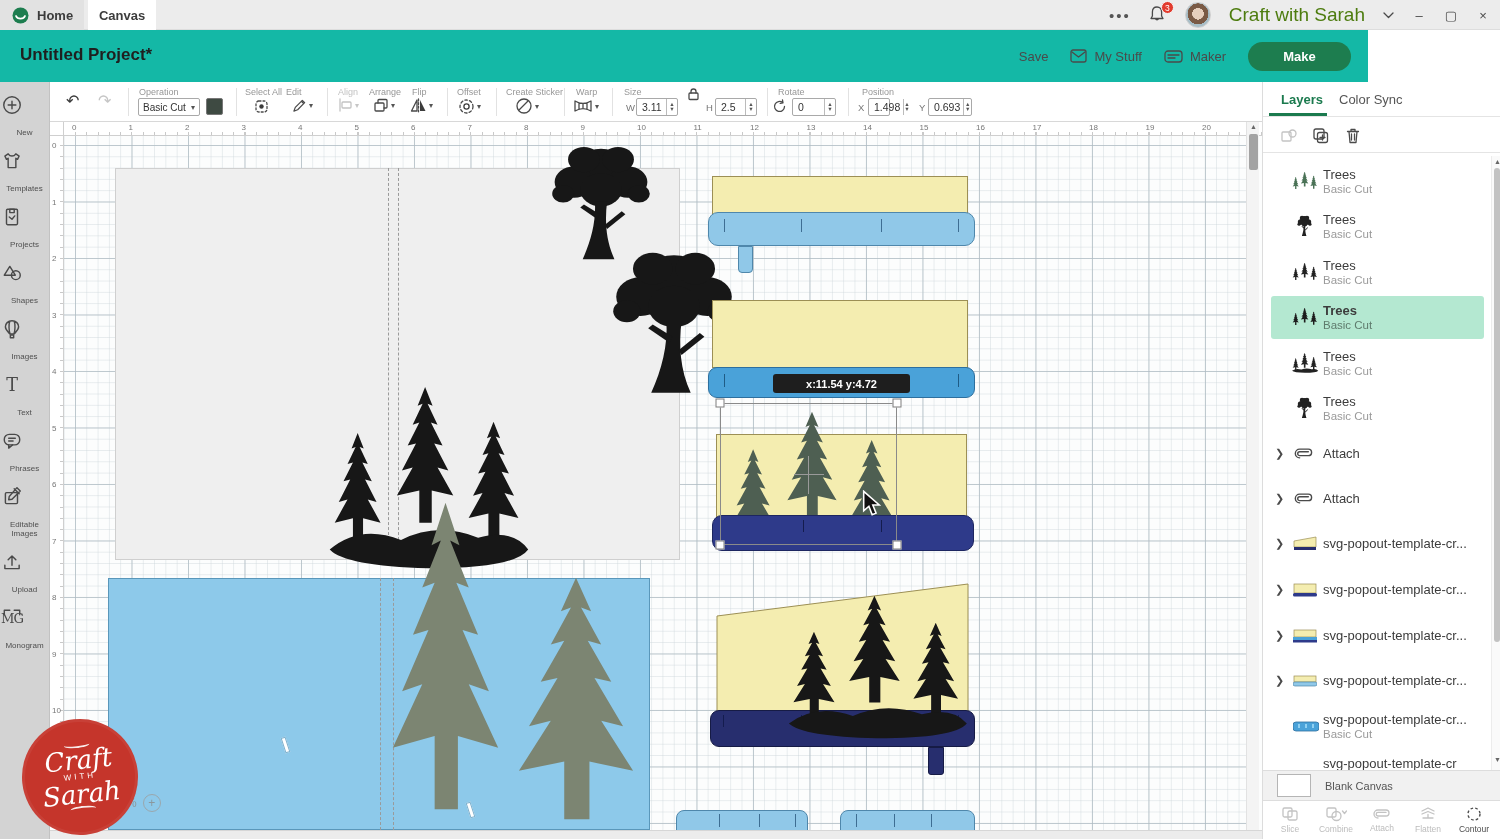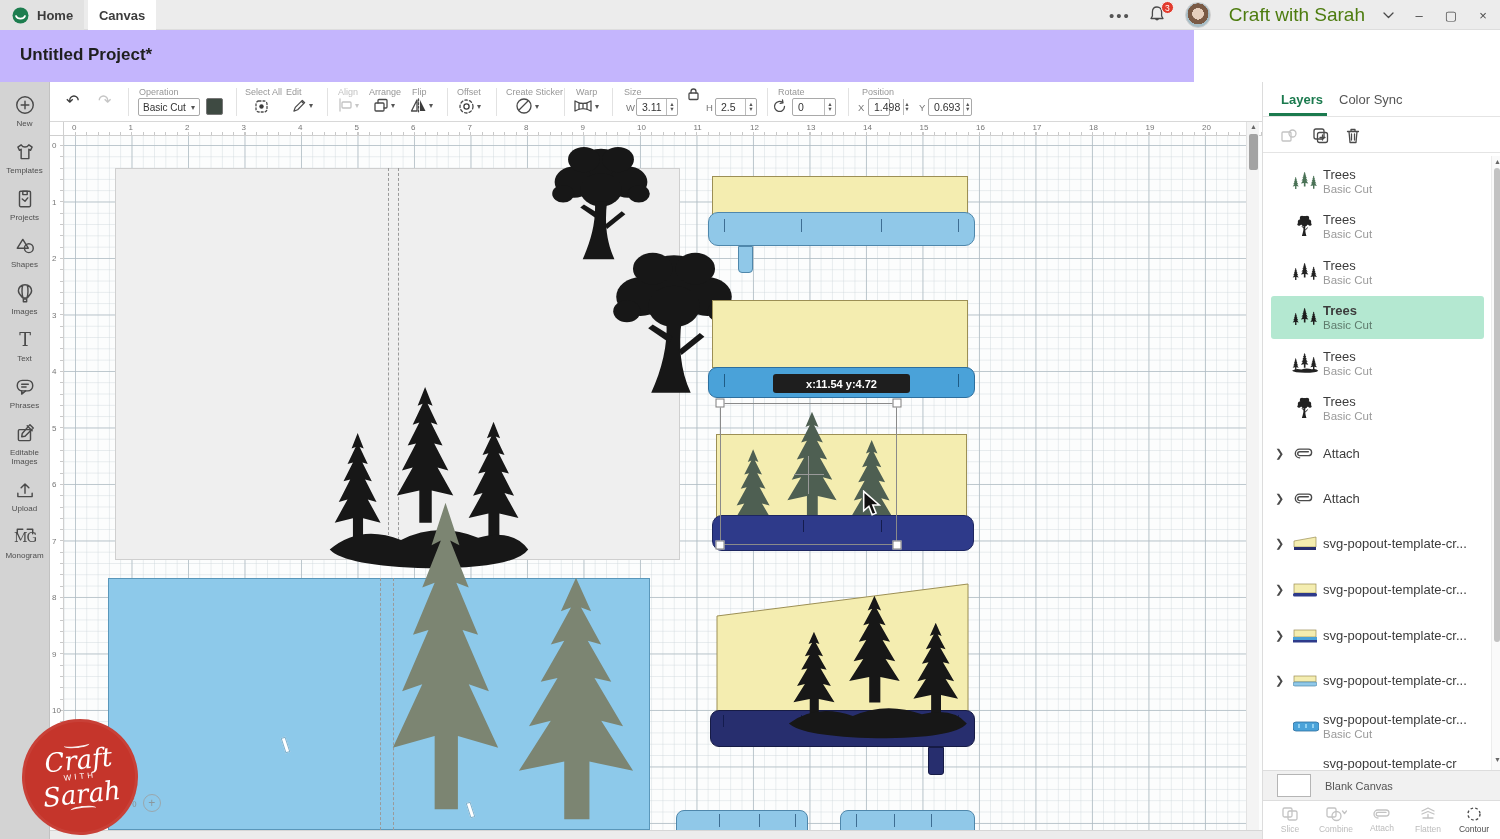--- a/index.html
+++ b/index.html
@@ -13,21 +13,21 @@
   .tab-canvas{position:absolute;left:88px;top:0;width:68px;height:30px;background:#fff;display:flex;align-items:center;justify-content:center;font-size:13px;font-weight:bold;color:#3c3c3c}
   .top-right{position:absolute;right:10px;top:0;height:30px;display:flex;align-items:center;gap:18px}
   .dots{font-size:15px;color:#555;letter-spacing:2px}
   .bell-wrap{position:relative;width:18px;height:20px}
   .badge{position:absolute;right:-7px;top:-4px;min-width:13px;height:13px;border-radius:7px;background:#e23b2e;color:#fff;font-size:8.5px;display:flex;align-items:center;justify-content:center;border:1px solid #f5f5f5}
   .avatar{width:26px;height:26px;border-radius:50%;background:radial-gradient(circle at 50% 45%,#e6cfbd 0 32%,#7a5a45 33% 58%,#a8bec7 59%);border:1px solid #cfcfcf}
   .acct{font-size:19px;color:#4d7c0f}
   .winbtn{font-size:13px;color:#4a4a4a;width:14px;text-align:center}
 
   
-  .projectbar{position:absolute;left:0;top:30px;width:1194px;height:52px;background:#c4b5fd}
+  .projectbar{position:absolute;left:0;top:30px;width:1368px;height:52px;background:#14b8a6}
   .proj-title{position:absolute;left:20px;top:15px;font-size:17px;font-weight:bold;color:#1f1f1f}
   .proj-right{position:absolute;right:17px;top:0;height:52px;display:flex;align-items:center;gap:22px}
   .proj-link{display:flex;align-items:center;gap:7px;font-size:13px;color:#4a4a4a}
   .make-btn{width:103px;height:29px;border-radius:15px;background:#1d7d4f;color:#fff;font-size:13px;font-weight:bold;display:flex;align-items:center;justify-content:center;border:none}
 
   
   .tools{position:absolute;left:0;top:82px;width:1500px;height:40px;background:#fff;border-bottom:1px solid #d8d8d8}
   .tl{position:absolute;top:5px;font-size:9px;color:#979797;white-space:nowrap}
   .vd{position:absolute;top:6px;height:28px;width:1px;background:#e2e2e2}
   .tbtn{position:absolute;display:flex;align-items:center;gap:2px}
@@ -37,21 +37,21 @@
   .num .val{padding:0 3px 0 5px;flex:1}
   .stepper{width:11px;height:100%;border-left:1px solid #bbb;display:flex;flex-direction:column;align-items:center;justify-content:center;font-size:5.5px;color:#555;line-height:5px}
   .flabel{position:absolute;top:20px;font-size:9.5px;color:#777}
   .glyph{font-size:16px;color:#3c3c3c;line-height:16px}
   .glyph.dis{color:#c6c6c6}
   .swatch{position:absolute;left:206px;top:16px;width:17px;height:17px;background:#3e4a42;border:1px solid #777;border-radius:2px}
   .opsel{position:absolute;left:138px;top:16px;width:62px;height:18px;border:1px solid #a9a9a9;border-radius:2px;display:flex;align-items:center;justify-content:space-between;padding:0 4px;font-size:10px;color:#333}
 
   
   .side{position:absolute;left:0;top:82px;width:50px;height:757px;background:#d3d3d3;border-right:1px solid #c2c2c2;display:flex;flex-direction:column;align-items:center;padding-top:12px;gap:13px}
-  .sitem{display:flex;flex-direction:column;align-items:center;gap:3px;width:48px}
+  .sitem{display:flex;flex-direction:column;gap:12px;width:48px}
   .sitem span.lbl{font-size:8px;color:#4f4f4f;text-align:center;line-height:9px}
   .oi{fill:none;stroke:#4a4a4a;stroke-width:1.3;stroke-linecap:round;stroke-linejoin:round}
   .oi.dis{stroke:#c3c3c3}
 
   
   .canvas{position:absolute;left:50px;top:122px;width:1212px;height:717px;background:#fcfdfd;overflow:hidden}
   .grid{position:absolute;left:14px;top:14px;width:1184px;height:694px;
     background-image:
       linear-gradient(to right, rgba(175,188,195,.75) 1px, transparent 1px),
       linear-gradient(to bottom, rgba(175,188,195,.75) 1px, transparent 1px),
@@ -182,20 +182,40 @@
         <path class="oi" d="M1 1 L5.5 5.5 L10 1"></path>
       </svg>
     <span class="winbtn">–</span>
     <span class="winbtn">▢</span>
     <span class="winbtn">×</span>
   </div>
 </div>
 
 <div class="projectbar">
   <div class="proj-title">Untitled Project*</div>
+  <div class="proj-right">
+    <span class="proj-link">
+        <span>Save</span>
+      </span>
+    <span class="proj-link">
+      <svg width="17" height="14" viewBox="0 0 17 14">
+          <rect class="oi" x="1" y="1" width="15" height="12" rx="2"></rect>
+          <path class="oi" d="M2 3 L8.5 8 L15 3"></path>
+        </svg>
+      <span>My Stuff</span>
+    </span>
+    <span class="proj-link">
+      <svg width="19" height="13" viewBox="0 0 19 13">
+          <rect class="oi" x="1" y="1" width="17" height="11" rx="3"></rect>
+          <path class="oi" d="M4 5 h11 M4 8 h7"></path>
+        </svg>
+      <span>Maker</span>
+    </span>
+    <button class="make-btn">Make</button>
+  </div>
 </div>
 
 <div class="tools">
   <span class="tbtn" style="left:66px;top:11px">
       <span class="glyph">↶</span>
     </span>
   <span class="tbtn" style="left:98px;top:11px">
       <span class="glyph dis">↷</span>
     </span>
   <span class="vd" style="left:128px"></span>

